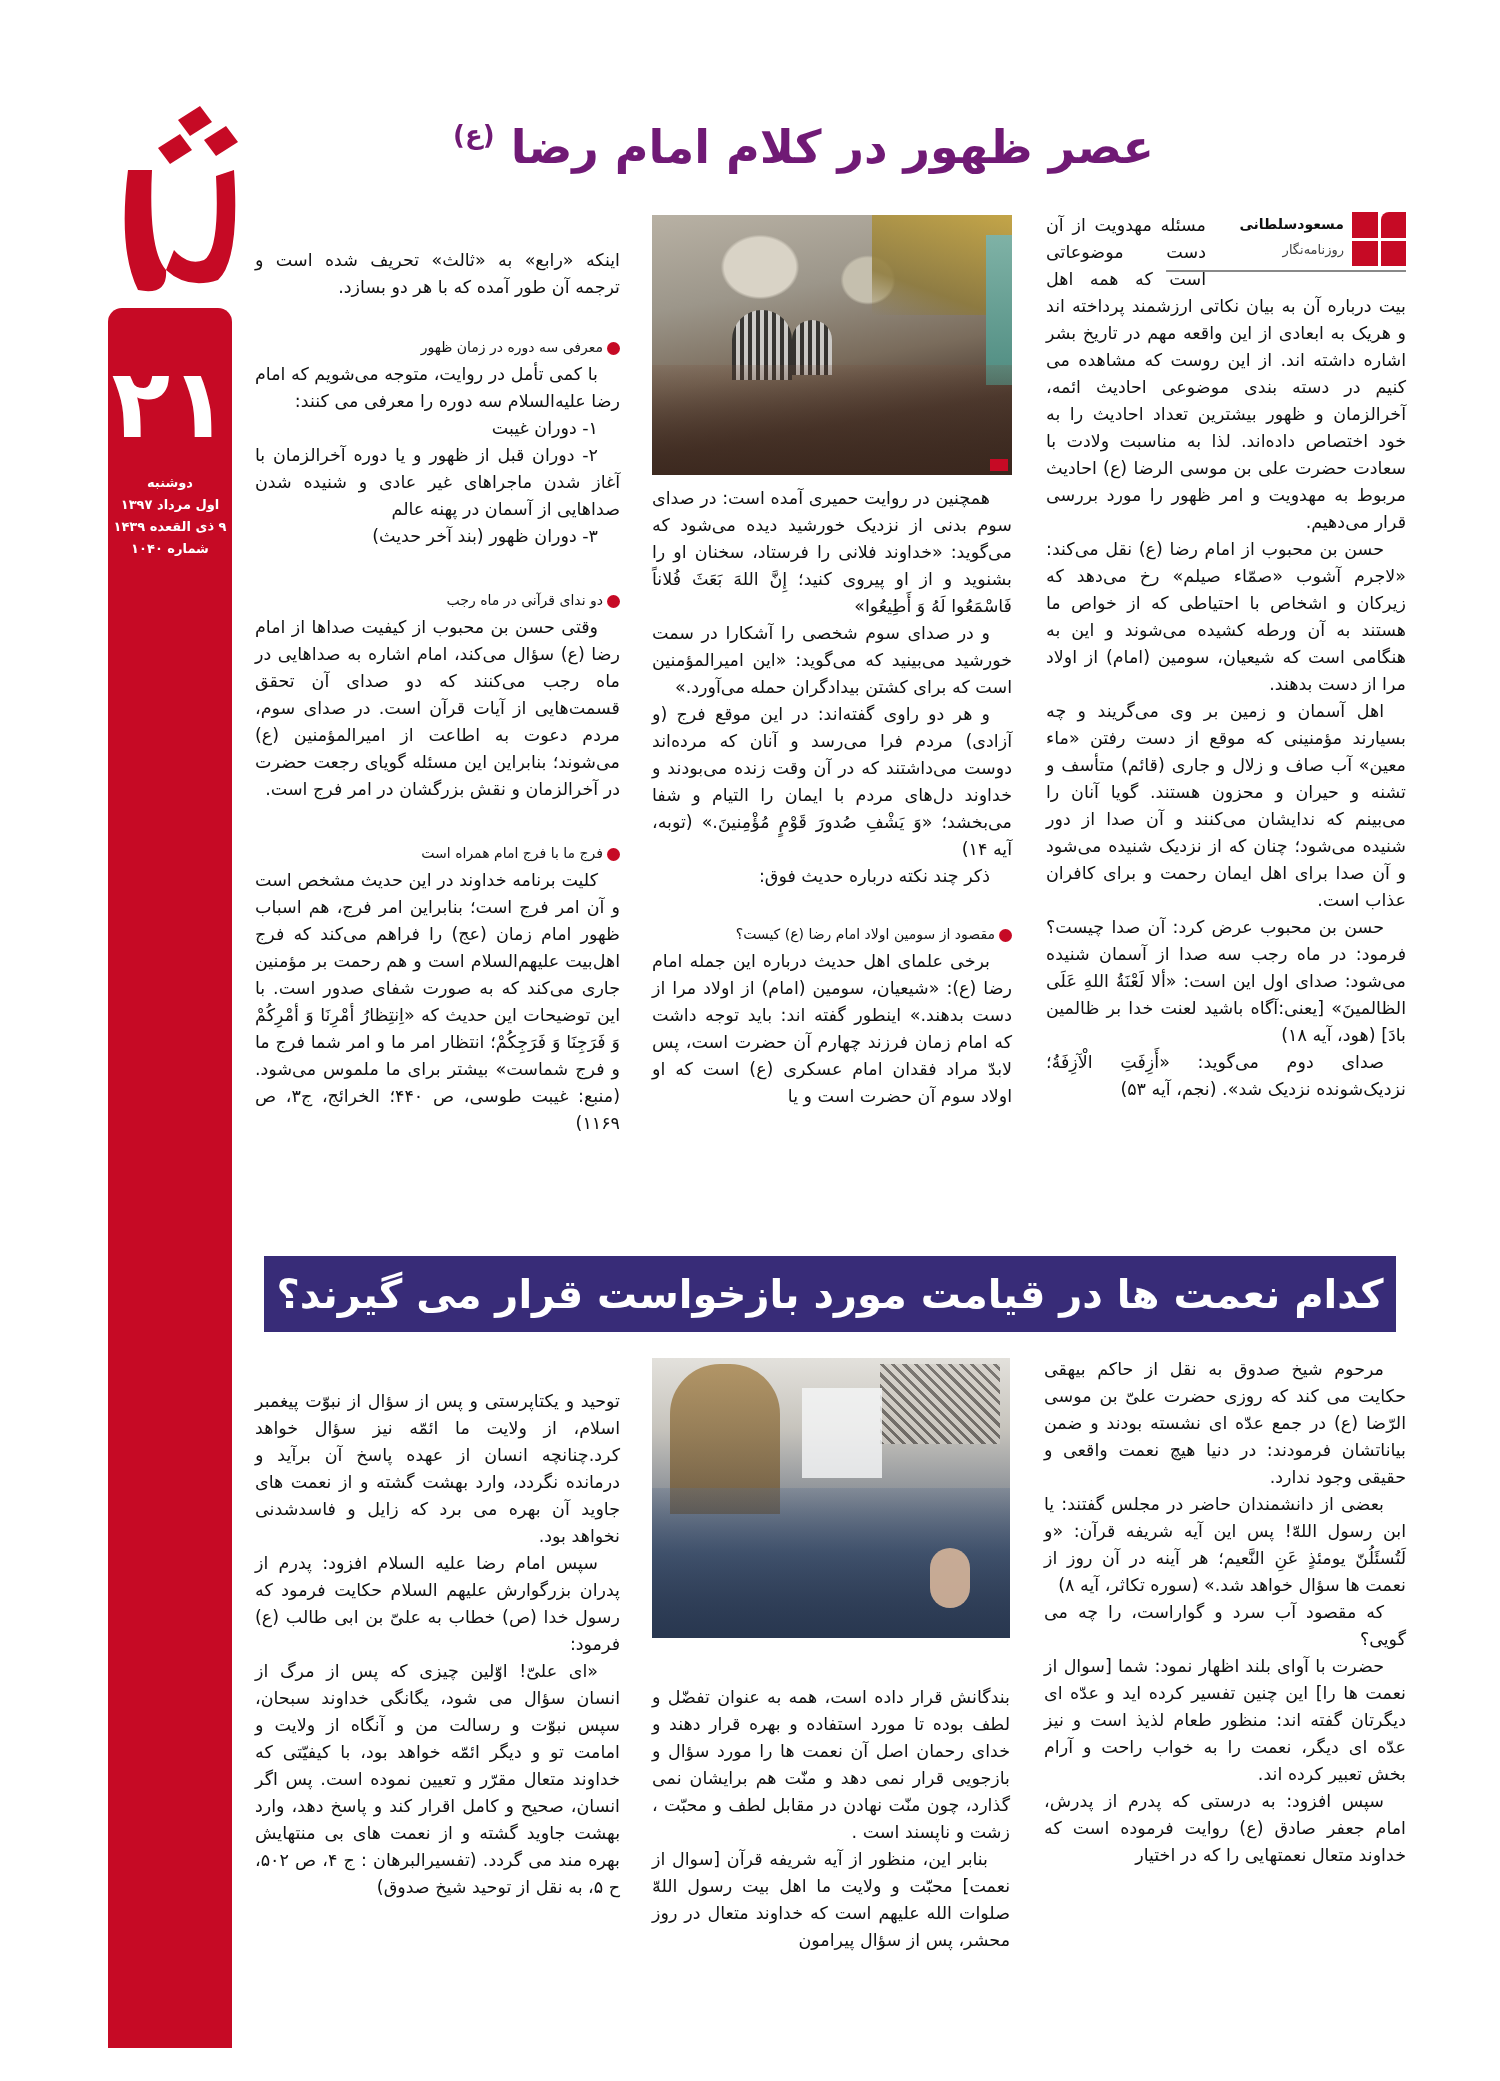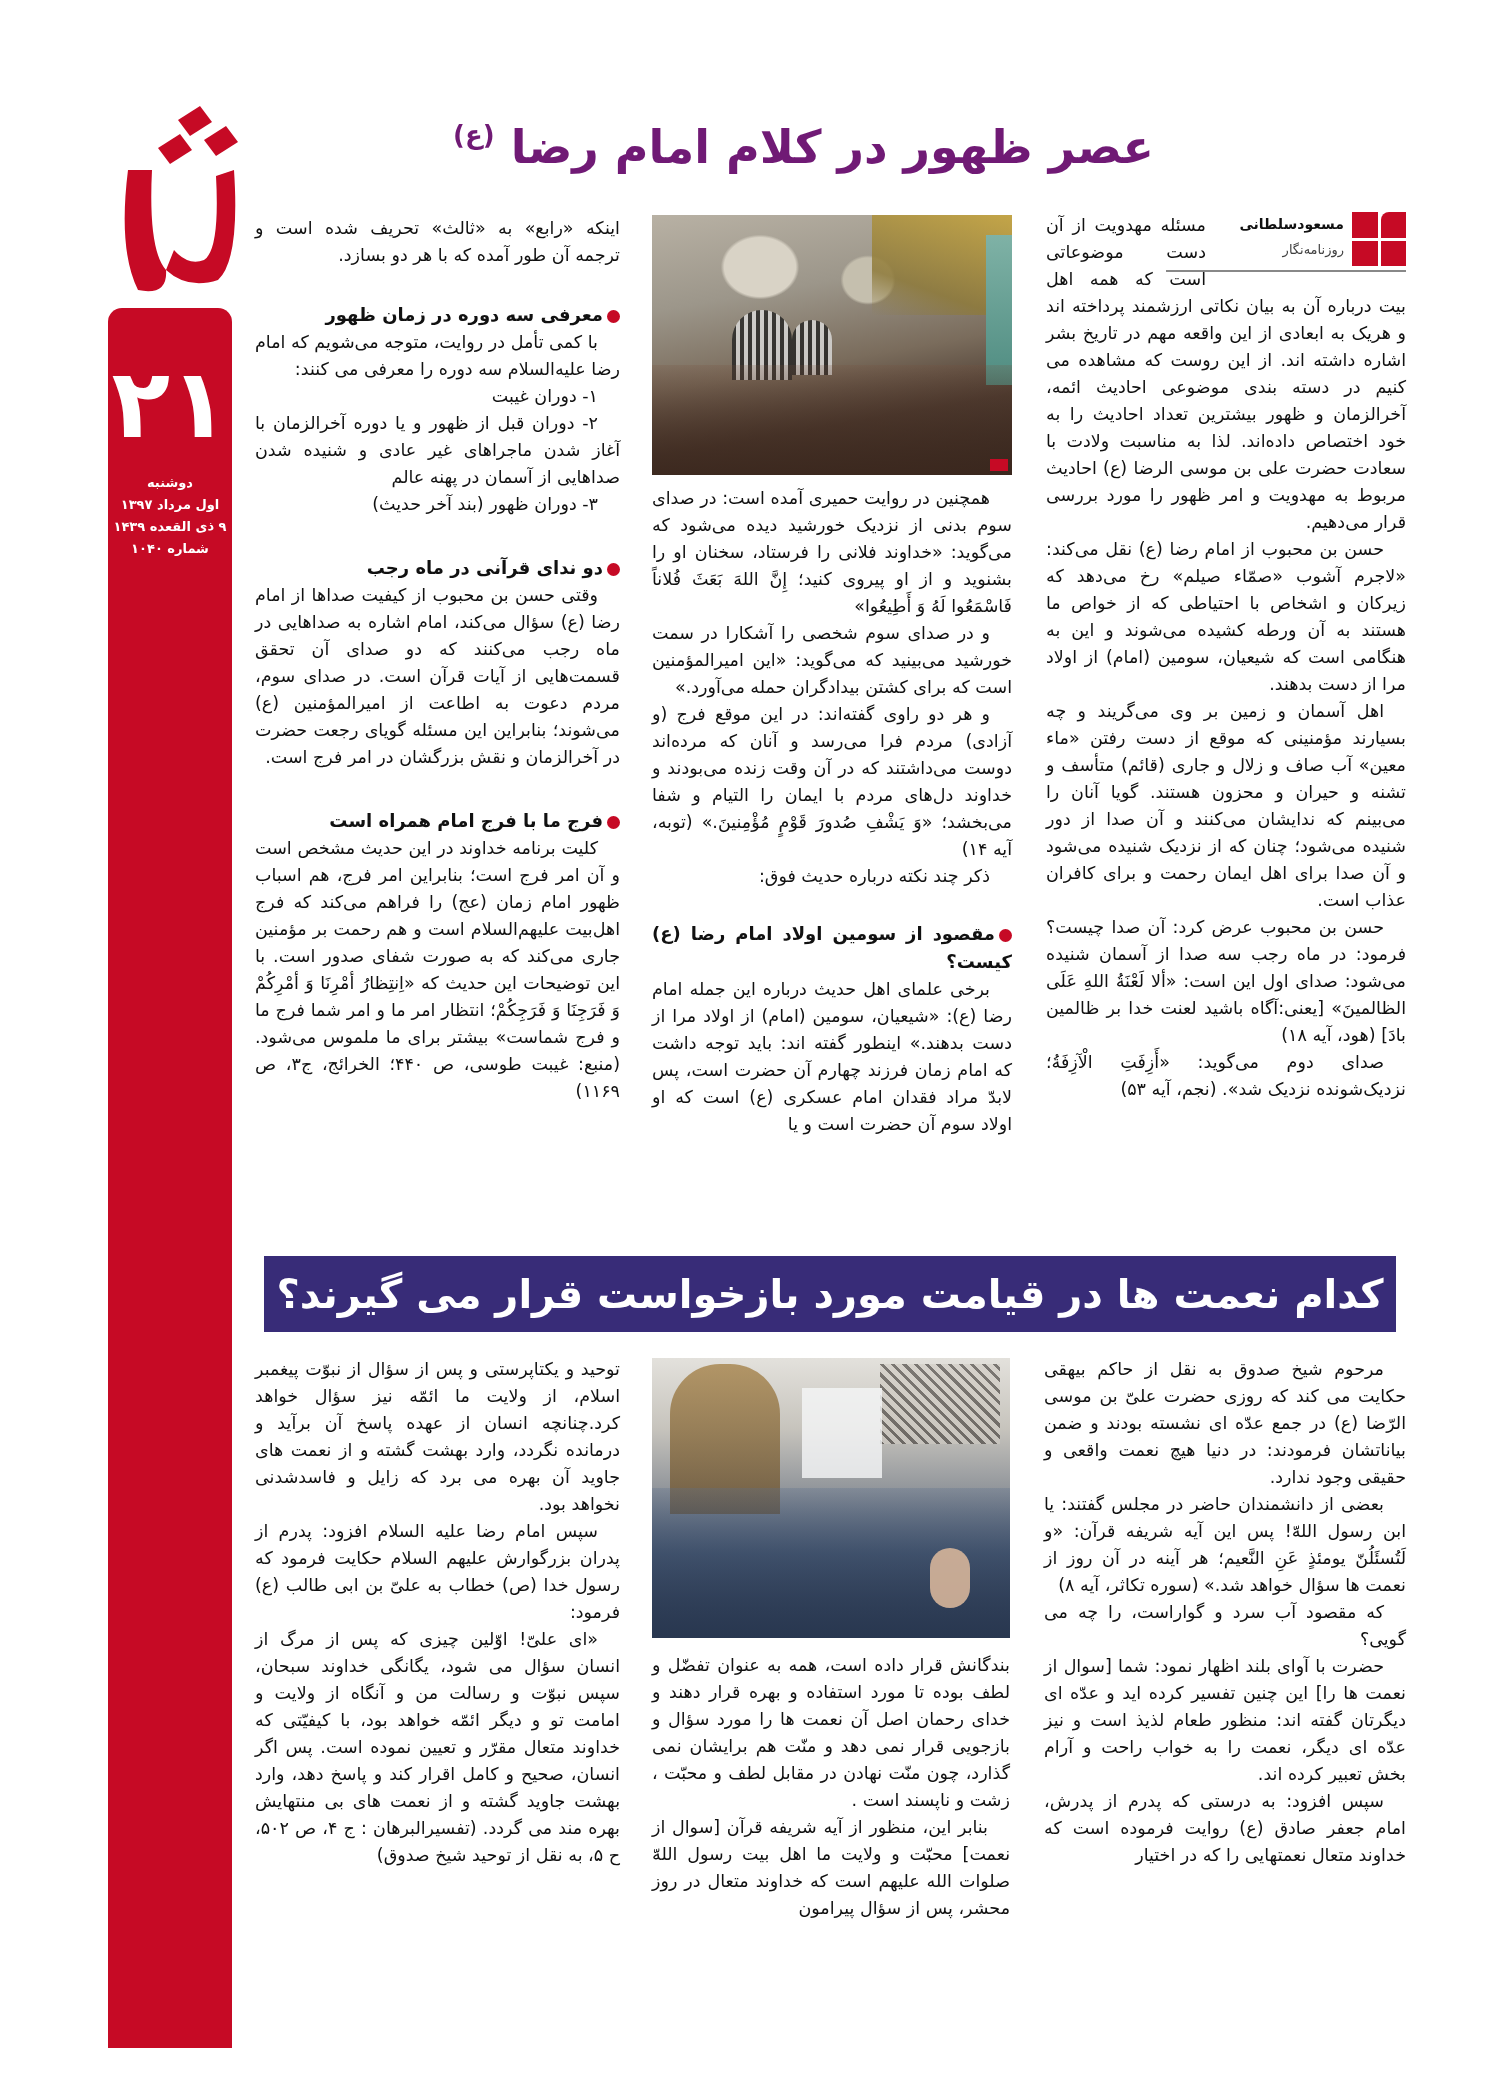--- a/index.html
+++ b/index.html
@@ -14,22 +14,22 @@
   .day-num { font-family: "DejaVu Sans", sans-serif; font-size: 96px; font-weight: bold; line-height: 1; margin-top: 48px; direction: rtl; letter-spacing: 6px; }
   .meta { direction: rtl; font-size: 13px; font-weight: bold; line-height: 22px; margin-top: 20px; }
 
   
   .headline1 { position: absolute; right: 346px; top: 120px; direction: rtl; font-size: 46px; font-weight: bold; color: #701a75; white-space: nowrap; }
   .headline1 .sup { font-size: 26px; vertical-align: top; }
 
   
   .col { position: absolute; direction: rtl; text-align: justify; font-size: 17.5px; line-height: 27px; }
   .col p { text-indent: 22px; margin-bottom: 0; }
-  .col p.noindent { text-indent: 0; }
-  .col h3 { font-size: 18px; font-weight: bold; line-height: 28px; margin-top: 22px; }
+  .col p.noindent { text-indent: 0; margin-top: 32px; }
+  .col h3 { font-size: 14px; font-weight: normal; line-height: 28px; margin-top: 22px; }
   .col h3 .dot { display: inline-block; width: 13px; height: 13px; border-radius: 50%; background: #c60a25; margin-left: 4px; vertical-align: middle; }
 
   
   .author { position: absolute; right: 94px; top: 212px; width: 240px; height: 68px; direction: rtl; }
   .author .squares { position: absolute; right: 0; top: 0; width: 54px; height: 54px; display: grid; grid-template-columns: 1fr 1fr; grid-gap: 3px; }
   .author .squares span { background: #c60a25; }
   .author .squares span:first-child { border-radius: 8px 0 0 0; }
   .author .name { position: absolute; right: 62px; top: 4px; font-size: 14px; font-weight: bold; }
   .author .role { position: absolute; right: 62px; top: 30px; font-size: 13px; color: #404040; }
   .author .line { position: absolute; right: 0; top: 58px; width: 240px; height: 2px; background: #888; }

